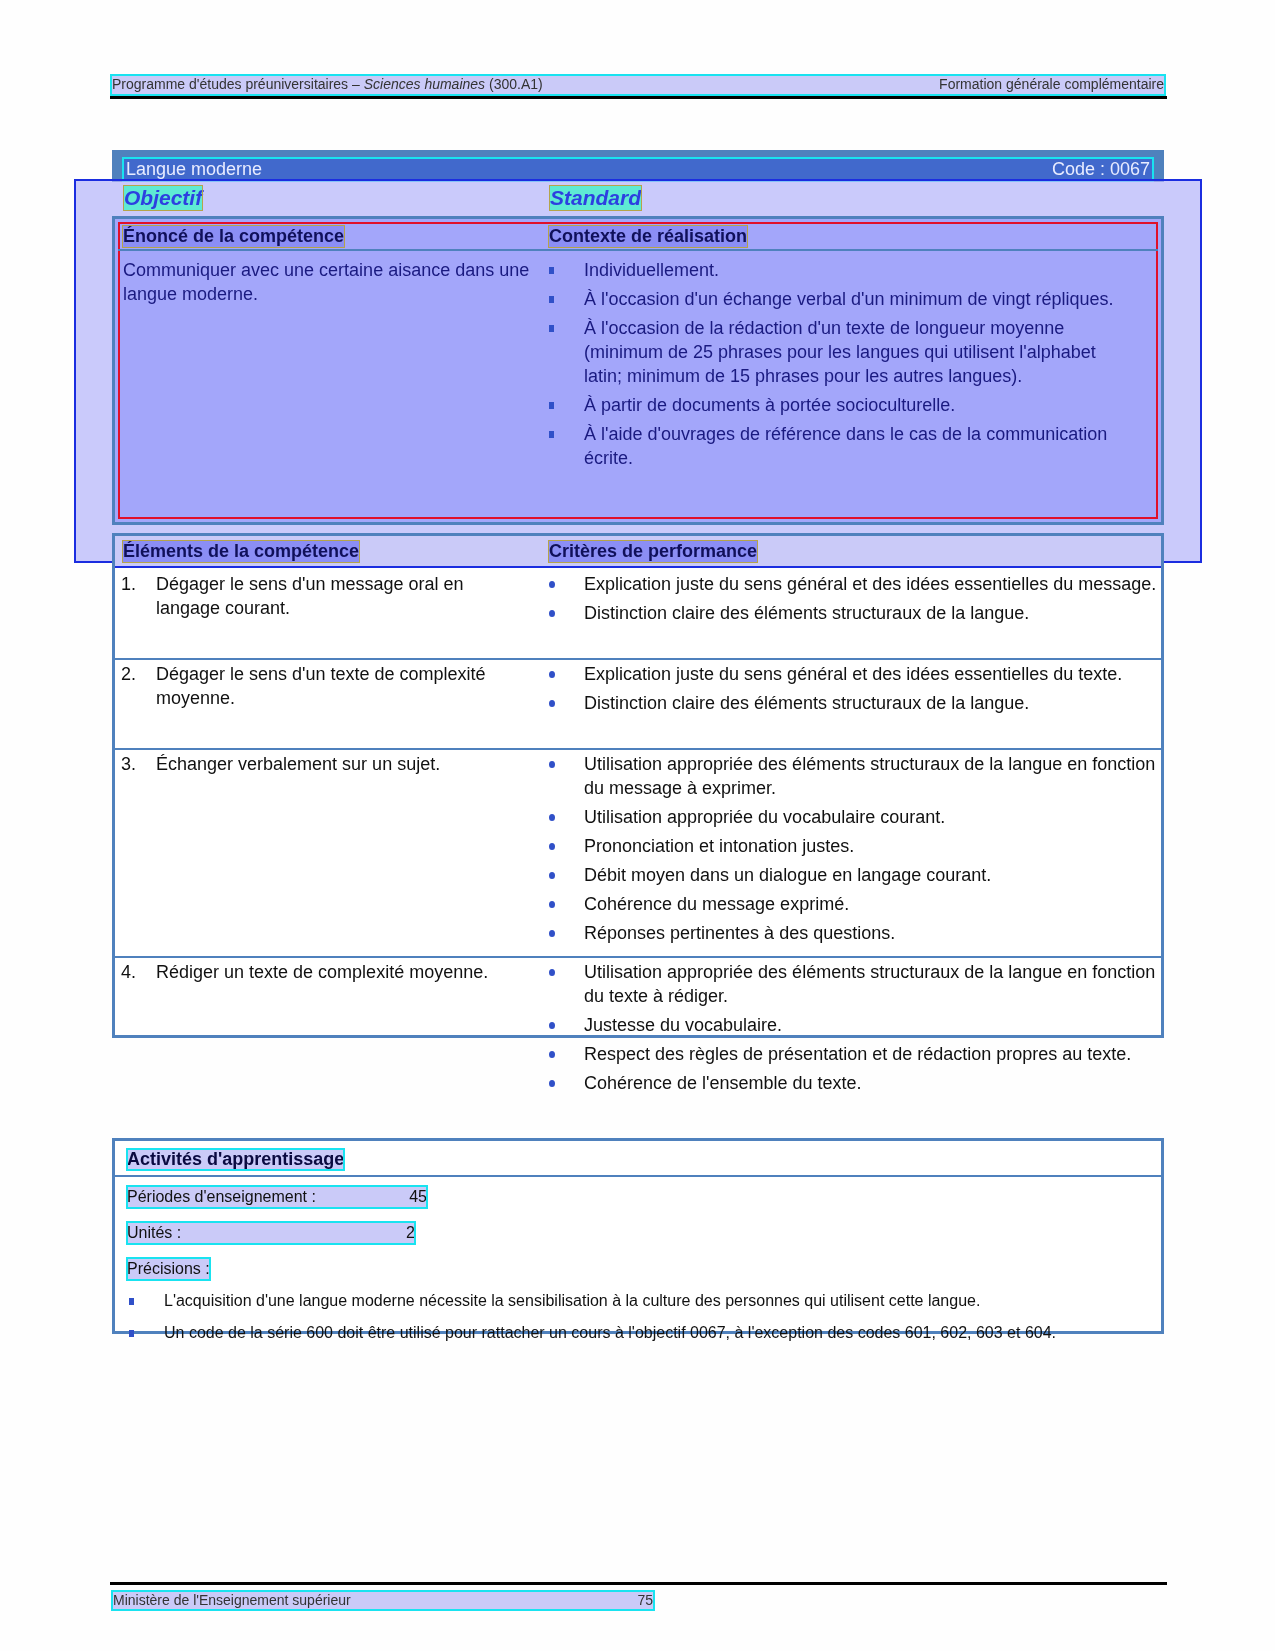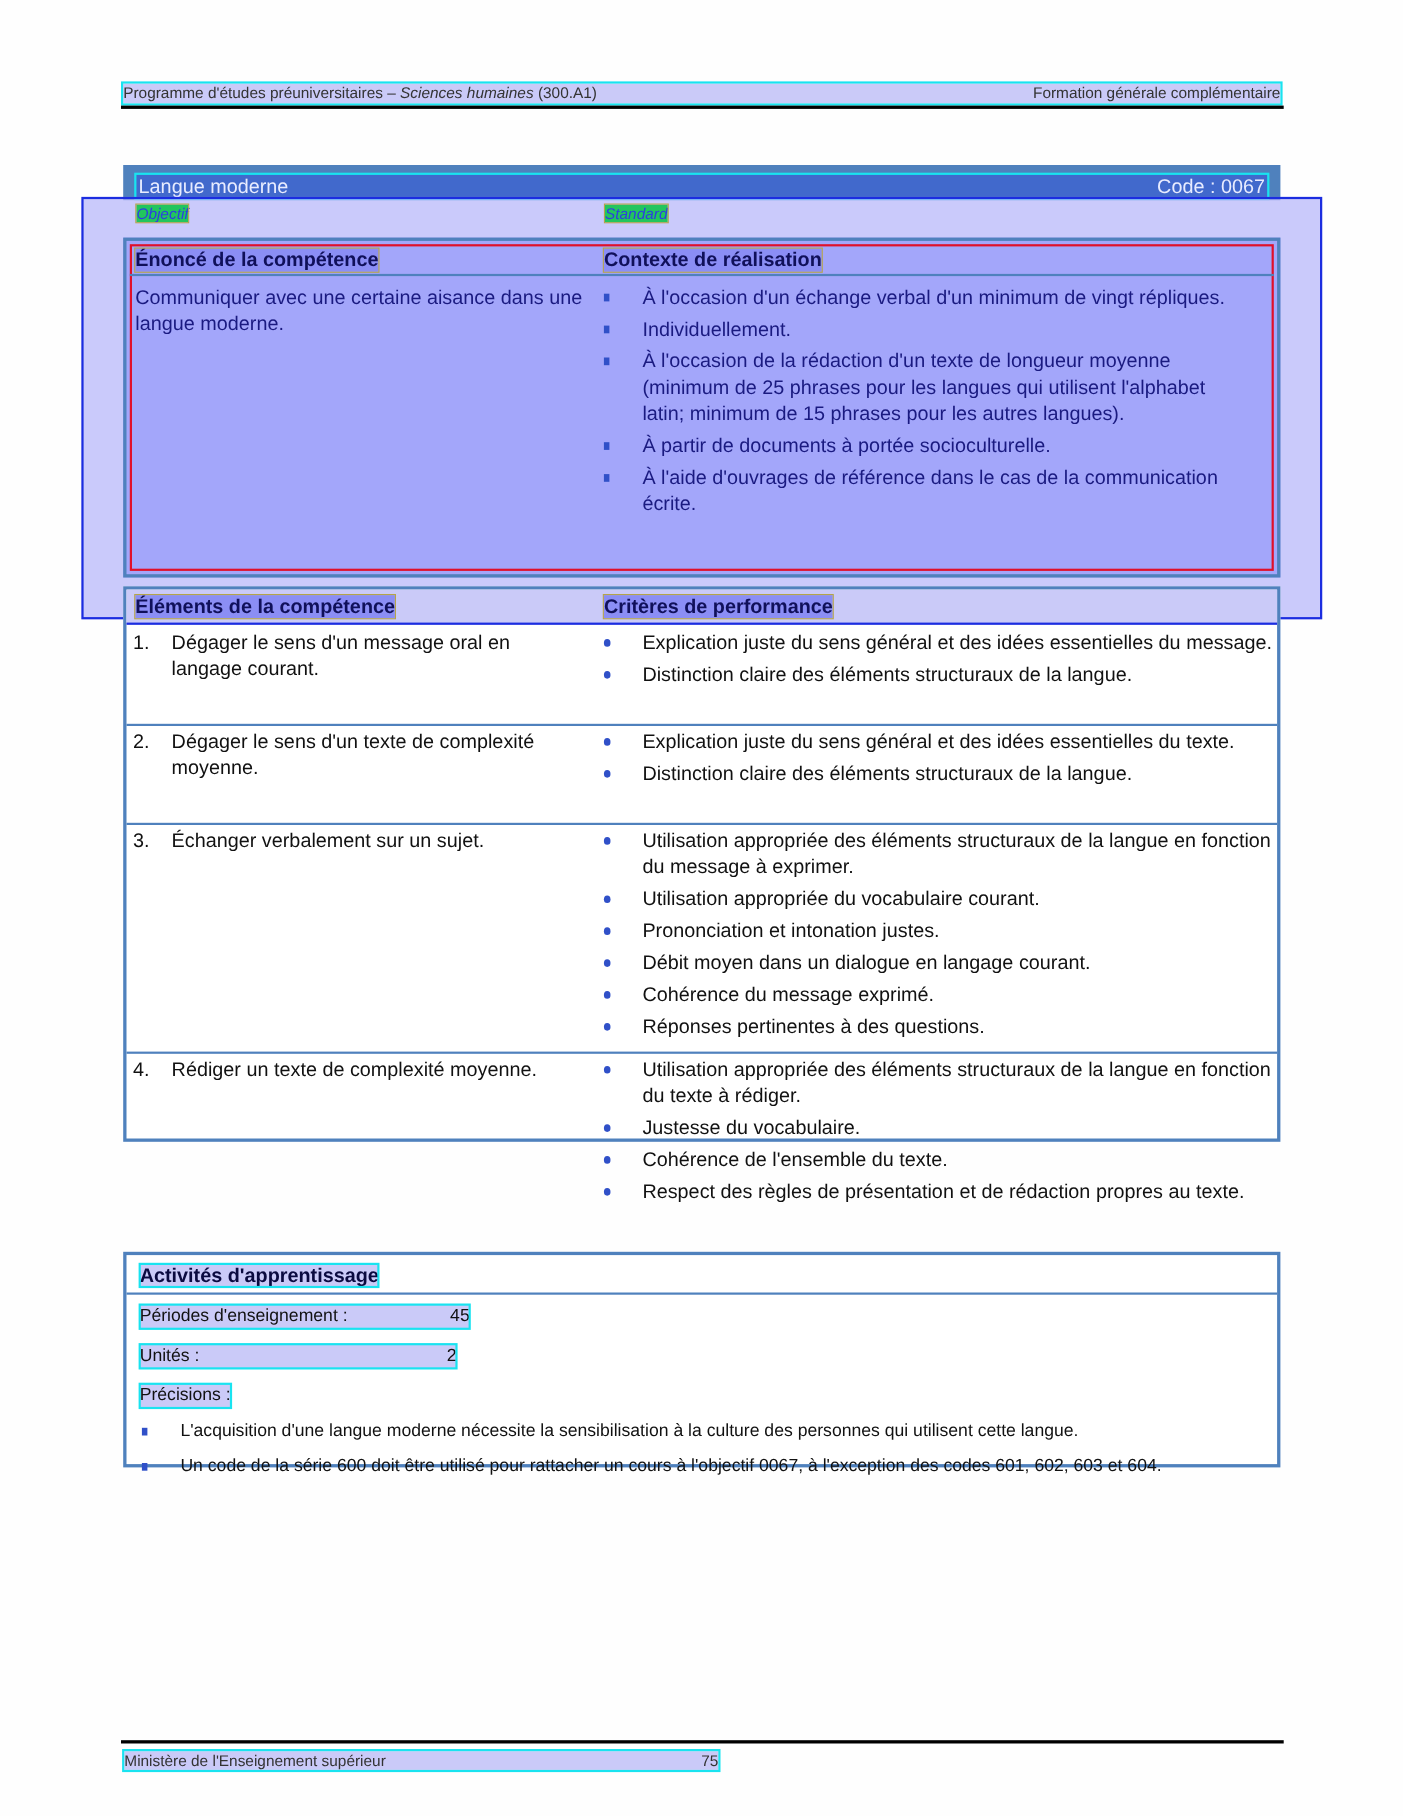--- a/index.html
+++ b/index.html
@@ -6,21 +6,21 @@
   body { width:1275px; height:1651px; background:#fefefe; position:relative; font-family:"Liberation Sans", sans-serif; color:#111; overflow:hidden; }
   .hl { background:#cacaf8; outline:2px solid #19e3f0; outline-offset:-1px; }
   .hl2 { background:#8b8ef5; outline:1px solid #b5a44a; }
   #hdr { position:absolute; left:112px; top:76px; width:1052px; height:18px; font-size:14px; color:#333; display:flex; justify-content:space-between; background:#cacaf8; outline:2px solid #19e3f0; }
   #hdr i { font-style:italic; }
   #hdr-rule { position:absolute; left:110px; top:96px; width:1057px; height:3px; background:#000; }
   #title-bar { position:absolute; left:112px; top:150px; width:1052px; height:32px; background:#4f81bd; }
   #title-inner { position:absolute; left:12px; top:9px; right:12px; height:21px; background:#4169cc; outline:2px solid #19e3f0; color:#e8ecff; font-size:18px; display:flex; justify-content:space-between; align-items:center; padding:0 2px; }
   #overlay-big { position:absolute; left:74px; top:179px; width:1128px; height:384px; background:rgba(180,180,250,0.7); border:2px solid #1b2de0; box-sizing:border-box; }
   #obj-row { position:absolute; left:122px; top:186px; width:1040px; height:26px; }
-  .ital-hd { position:absolute; top:0; font-weight:normal; font-style:italic; font-size:14px; color:#2d3fe0; background:#22c55e; outline:1px solid #b5a44a; }
+  .ital-hd { position:absolute; top:0; font-weight:bold; font-style:italic; font-size:21px; color:#2d3fe0; background:#5eead4; outline:1px solid #b5a44a; }
   #comp-box { position:absolute; left:112px; top:216px; width:1052px; height:309px; background:#a3a6fa; border:3px solid #4f81bd; box-sizing:border-box; }
   #comp-red { position:absolute; left:3px; top:3px; right:3px; bottom:3px; border:2px solid #e0102a; }
   .sec-hd { position:absolute; font-weight:bold; font-size:18px; color:#10105a; }
   .col-left { position:absolute; left:8px; width:415px; font-size:18px; line-height:24px; }
   .col-right { position:absolute; left:410px; width:600px; font-size:18px; line-height:24px; }
   .blt { position:relative; padding-left:37px; margin-bottom:5px; }
   .blt .dot { position:absolute; left:2px; top:9px; width:6px; height:7px; background:#3050c8; border-radius:50%; }
   .sq .dot { border-radius:0; width:5px; }
   #perf-box { position:absolute; left:112px; top:533px; width:1052px; height:505px; border:3px solid #4f81bd; box-sizing:border-box; background:#fff; }
   #perf-hd { position:absolute; left:0; top:0; right:0; height:30px; background:#cacaf8; border-bottom:2px solid #1b2de0; }
@@ -62,22 +62,22 @@
   <span class="ital-hd" style="left:428px;">Standard</span>
 </div>
 
 <div id="comp-box">
   <div id="comp-red"></div>
   <div style="position:absolute;left:3px;right:3px;top:30px;height:2px;background:#4f81bd;"></div>
   <span class="sec-hd hl2" style="left:8px;top:7px;">Énoncé de la compétence</span>
   <span class="sec-hd hl2" style="left:434px;top:7px;">Contexte de réalisation</span>
   <div class="col-left" style="top:39px;color:#1a1a80;">Communiquer avec une certaine aisance dans une langue moderne.</div>
   <div class="col-right" style="top:39px;left:432px;width:580px;color:#1a1a80;">
+    <div class="blt sq"><span class="dot"></span><span>Individuellement.</span></div>
     <div class="blt sq"><span class="dot"></span><span>À l'occasion d'un échange verbal d'un minimum de vingt répliques.</span></div>
-    <div class="blt sq"><span class="dot"></span><span>Individuellement.</span></div>
     <div class="blt sq"><span class="dot"></span><span>À l'occasion de la rédaction d'un texte de longueur moyenne (minimum de 25 phrases pour les langues qui utilisent l'alphabet latin; minimum de 15 phrases pour les autres langues).</span></div>
     <div class="blt sq"><span class="dot"></span><span>À partir de documents à portée socioculturelle.</span></div>
     <div class="blt sq"><span class="dot"></span><span>À l'aide d'ouvrages de référence dans le cas de la communication écrite.</span></div>
   </div>
 </div>
 
 <div id="perf-box">
   <div id="perf-hd">
     <span class="sec-hd hl2" style="left:8px;top:5px;">Éléments de la compétence</span>
     <span class="sec-hd hl2" style="left:434px;top:5px;">Critères de performance</span>
@@ -121,22 +121,22 @@
   </div>
 
   <div class="erow" style="top:420px;height:170px;border-bottom:none;">
     <div class="el" style="top:4px;">
         <span class="num">4.</span>
         <span class="txt">Rédiger un texte de complexité moyenne.</span>
       </div>
     <div class="cr" style="top:4px;left:432px;">
       <div class="blt"><span class="dot"></span><span>Utilisation appropriée des éléments structuraux de la langue en fonction du texte à rédiger.</span></div>
       <div class="blt"><span class="dot"></span><span>Justesse du vocabulaire.</span></div>
+      <div class="blt"><span class="dot"></span><span>Respect des règles de présentation et de rédaction propres au texte.</span></div>
       <div class="blt"><span class="dot"></span><span>Cohérence de l'ensemble du texte.</span></div>
-      <div class="blt"><span class="dot"></span><span>Respect des règles de présentation et de rédaction propres au texte.</span></div>
     </div>
   </div>
 </div>
 
 <div id="act-box">
   <div id="act-hd">
     <span class="sec-hd hl" style="left:12px;top:8px;color:#0a0a40;">Activités d'apprentissage</span>
   </div>
   <div class="act-line kv hl" style="top:45px;width:300px;">
     <span>Périodes d'enseignement :</span>

